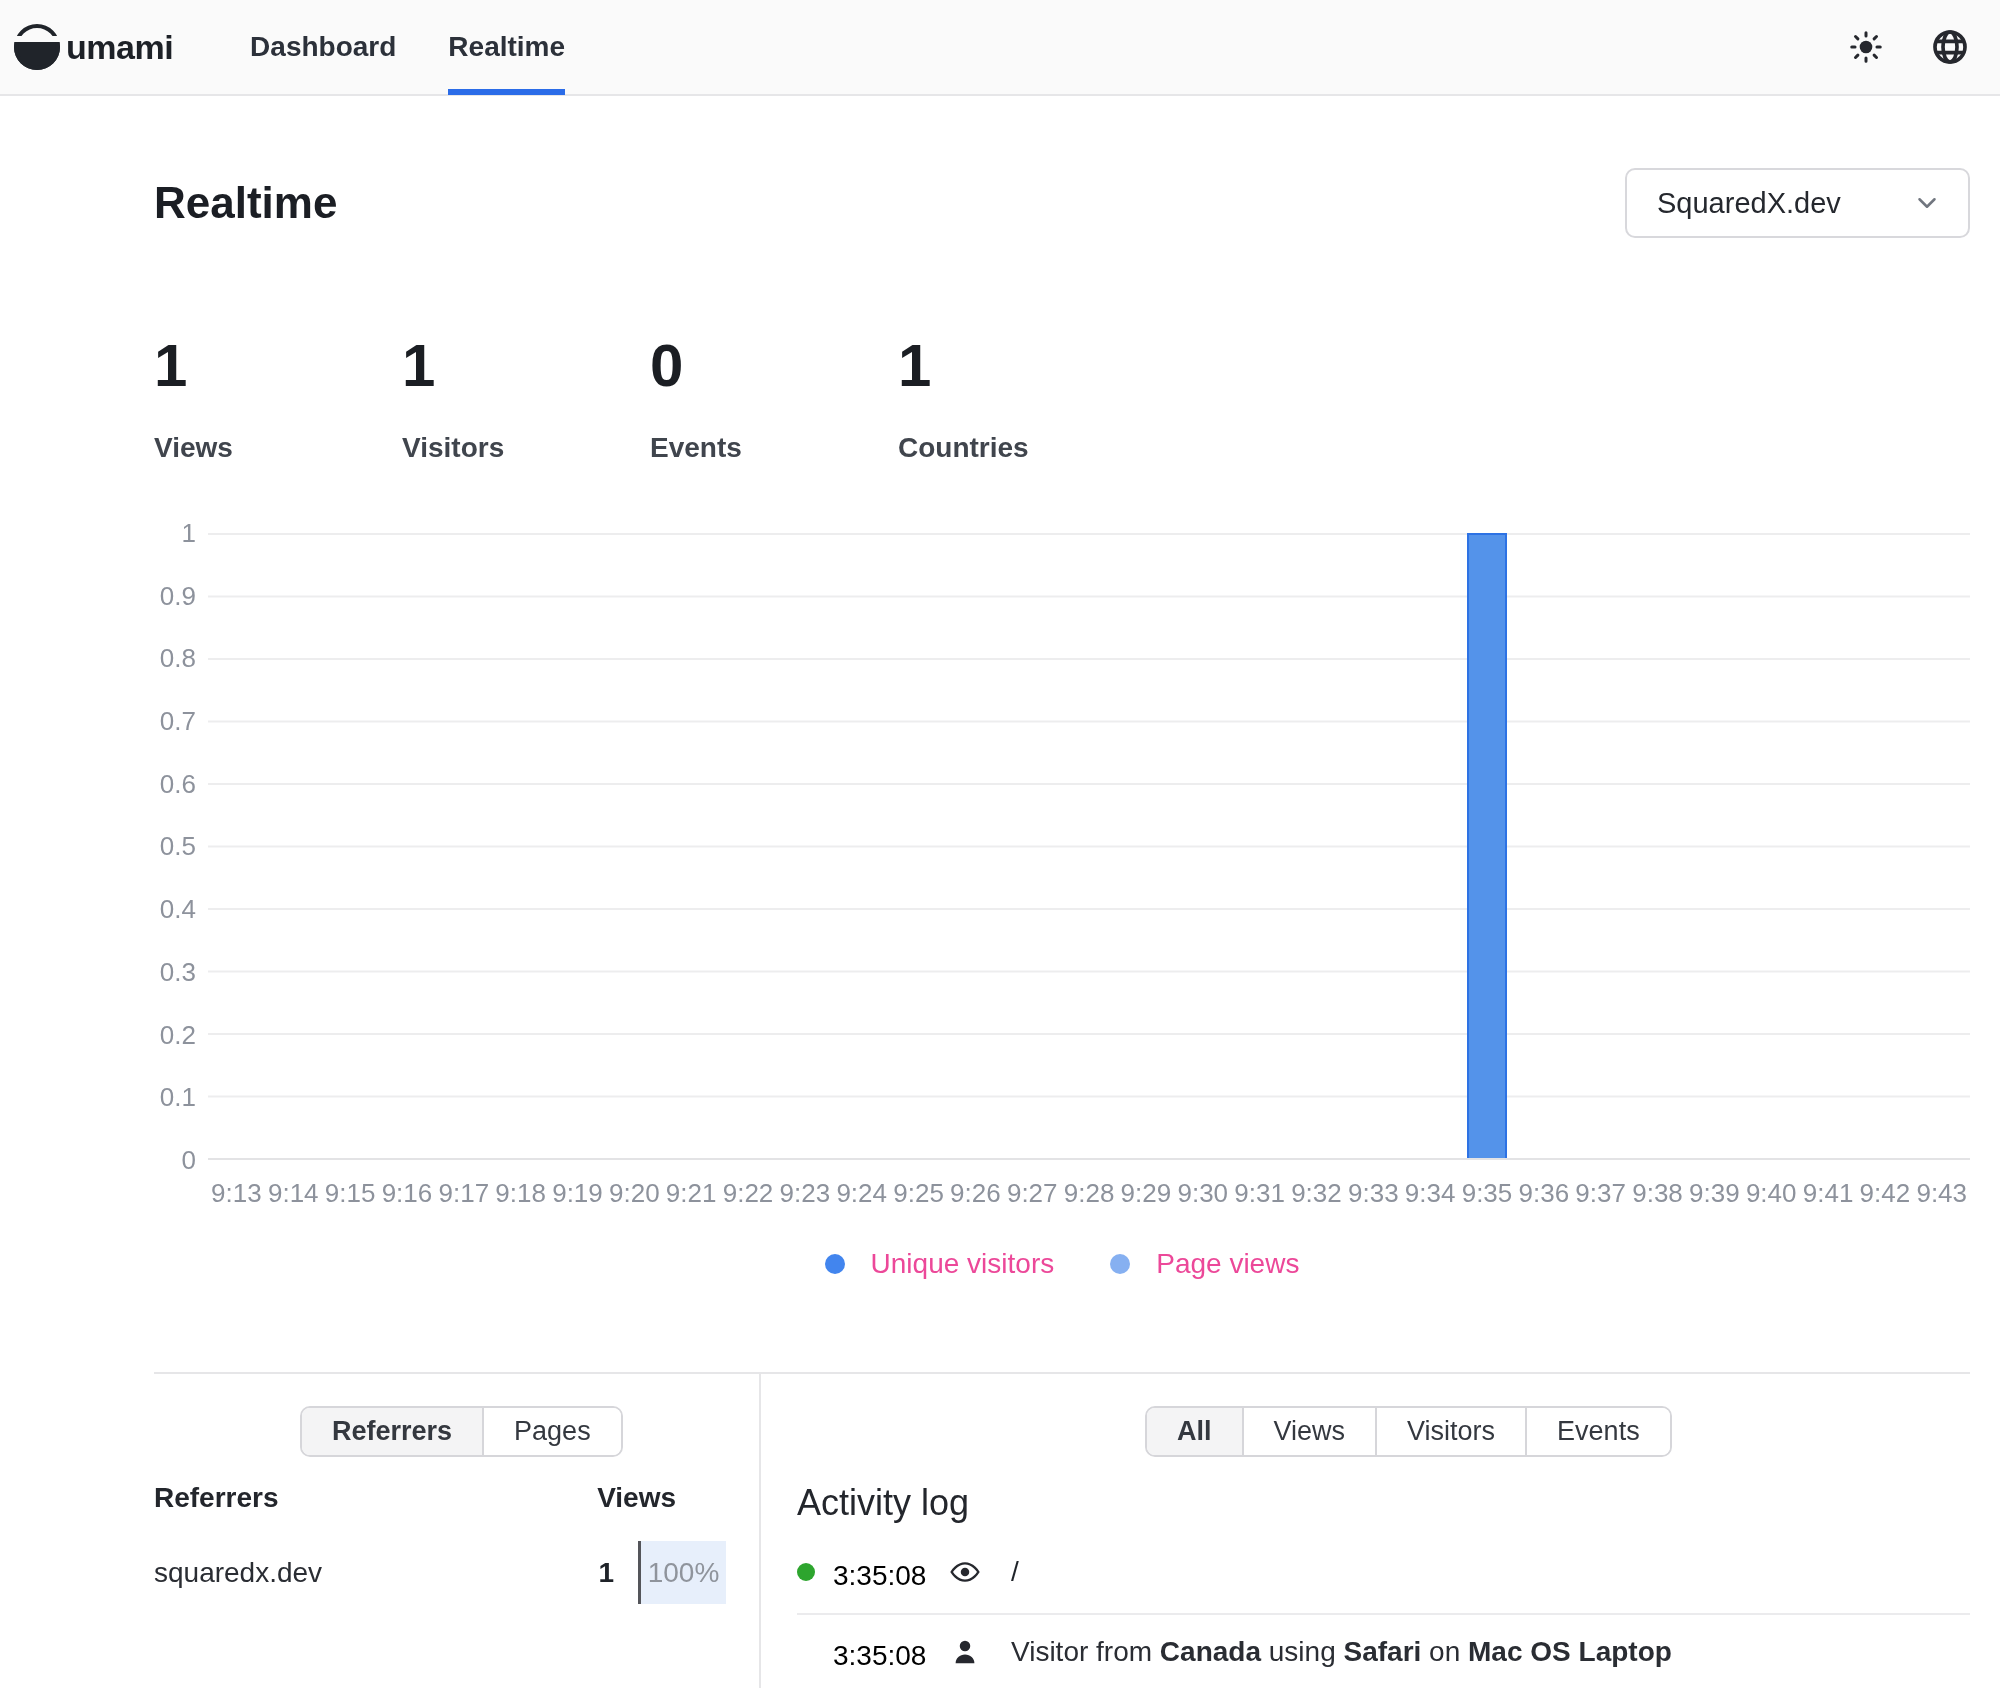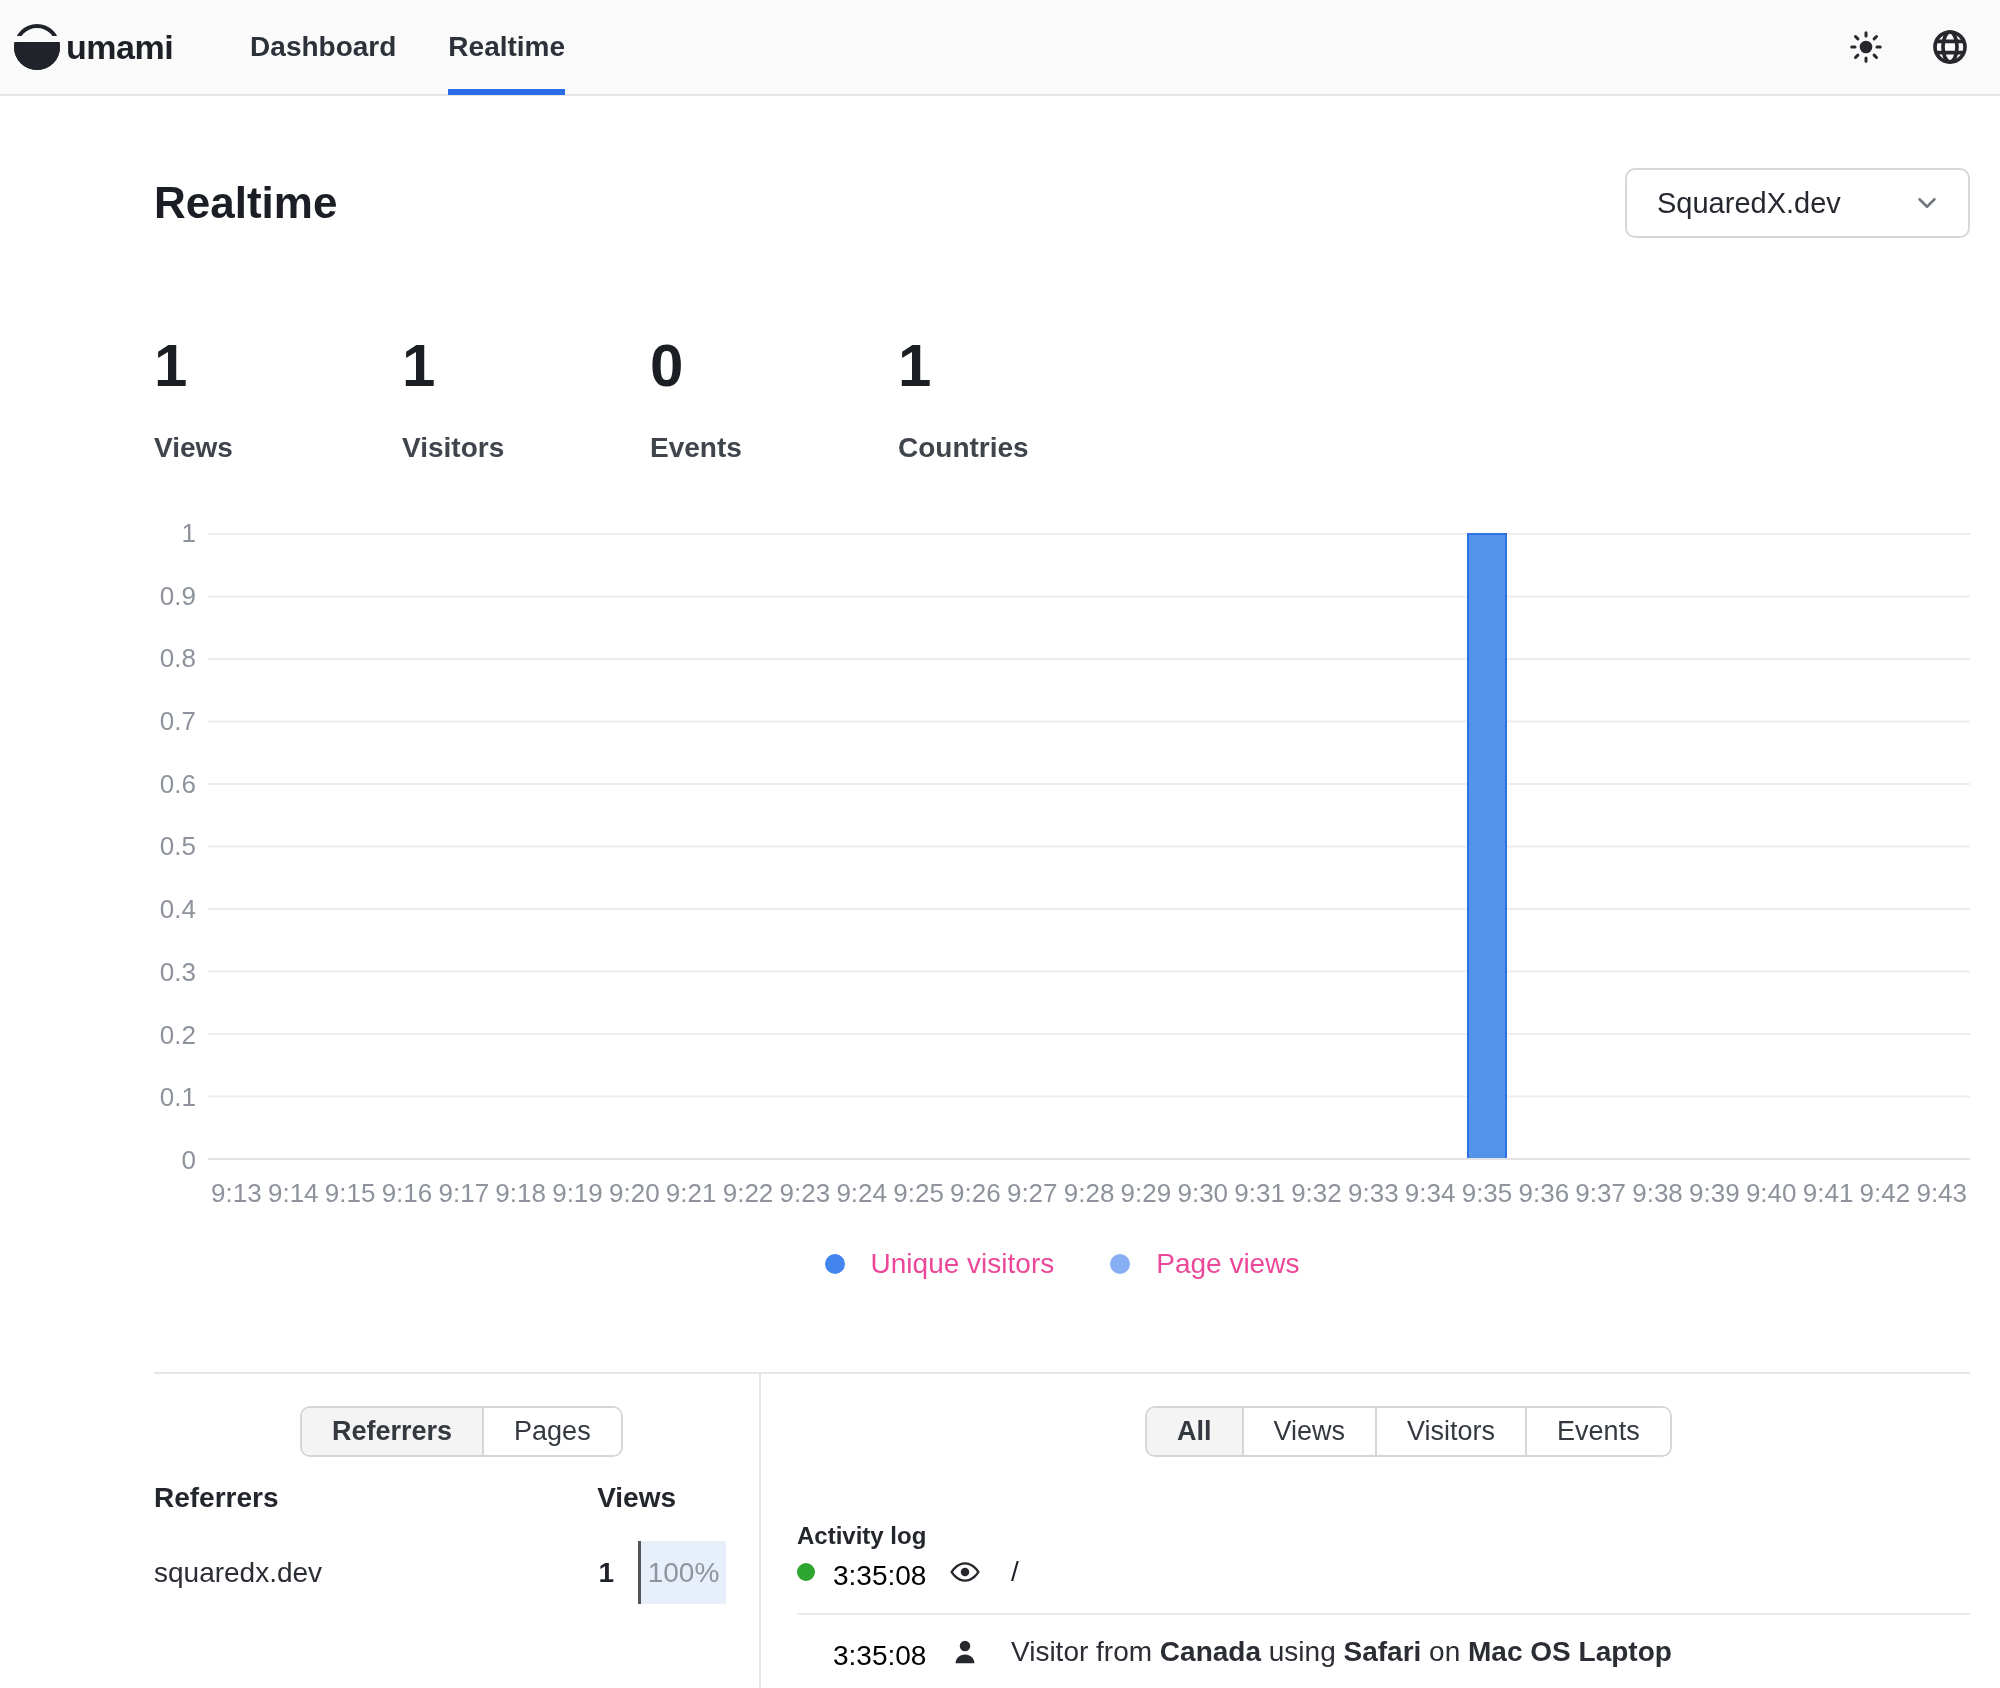--- a/index.html
+++ b/index.html
@@ -74,21 +74,21 @@
 
   .left-table-header { position:absolute; left:154px; top:1482px; width:572px; display:flex; align-items:center; }
   .col-header { font-size:28px; font-weight:bold; color:#23262c; }
   .col-header.right { margin-left:auto; margin-right:50px; }
   .left-row { position:absolute; left:154px; top:1541px; width:572px; height:63px; display:flex; align-items:center; }
   .row-name { flex:1; font-size:28px; color:#2a2d33; cursor:pointer; }
   .row-value { font-size:28px; font-weight:bold; color:#1f2329; margin-right:24px; }
   .row-percent { width:88px; height:63px; background:#e7effb; border-left:3px solid #54555a;
     display:flex; align-items:center; justify-content:center; font-size:28px; color:#8f949c; }
 
-  .activity-title { position:absolute; left:797px; top:1482px; font-size:24px; font-weight:bold; color:#23262c;margin-top:40px; }
+  .activity-title { position:absolute; left:797px; top:1482px; font-size:36px; font-weight:normal; color:#23262c; }
   .act-row { position:absolute; left:797px; right:30px; display:flex; align-items:center; }
   .act-row-1 { top:1530px; height:83px; }
   .act-row-2 { top:1615px; height:73px; }
   .act-dot-col { width:36px; display:flex; align-items:center; }
   .live-dot { width:18px; height:18px; border-radius:50%; background:#2da52e; }
   .act-time { width:100px; font-size:28px; color:#000000;margin-top:8px; }
   .act-icon-col { width:64px; display:flex; align-items:center; justify-content:center; color:#26282e; }
   .act-link { font-size:28px; color:#1f2329; padding-left:14px; cursor:pointer; }
   .act-msg { font-size:28px; color:#2a2d33; padding-left:14px; }
   .act-msg .b { font-weight:bold; }

